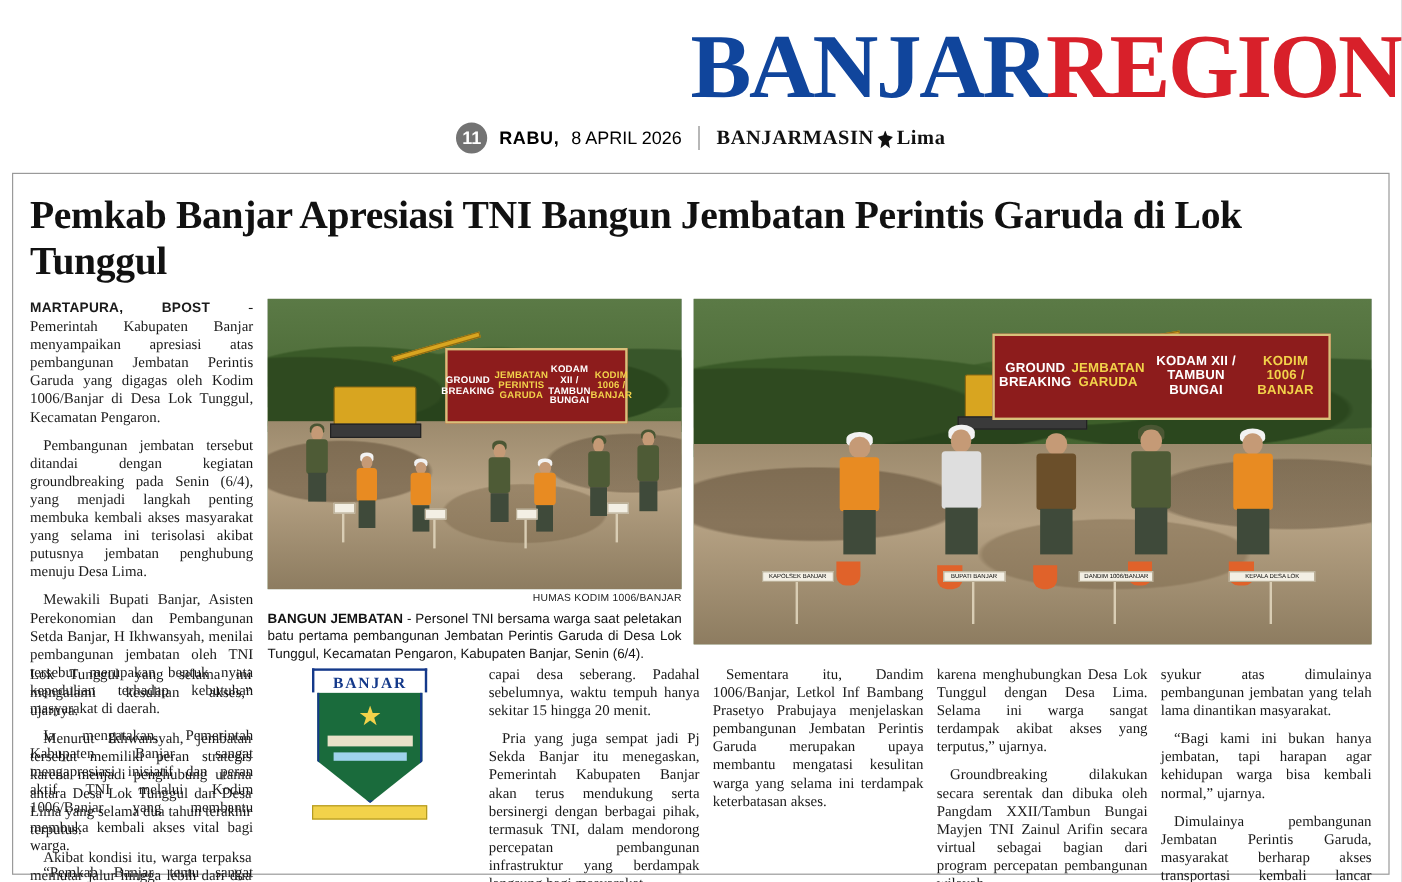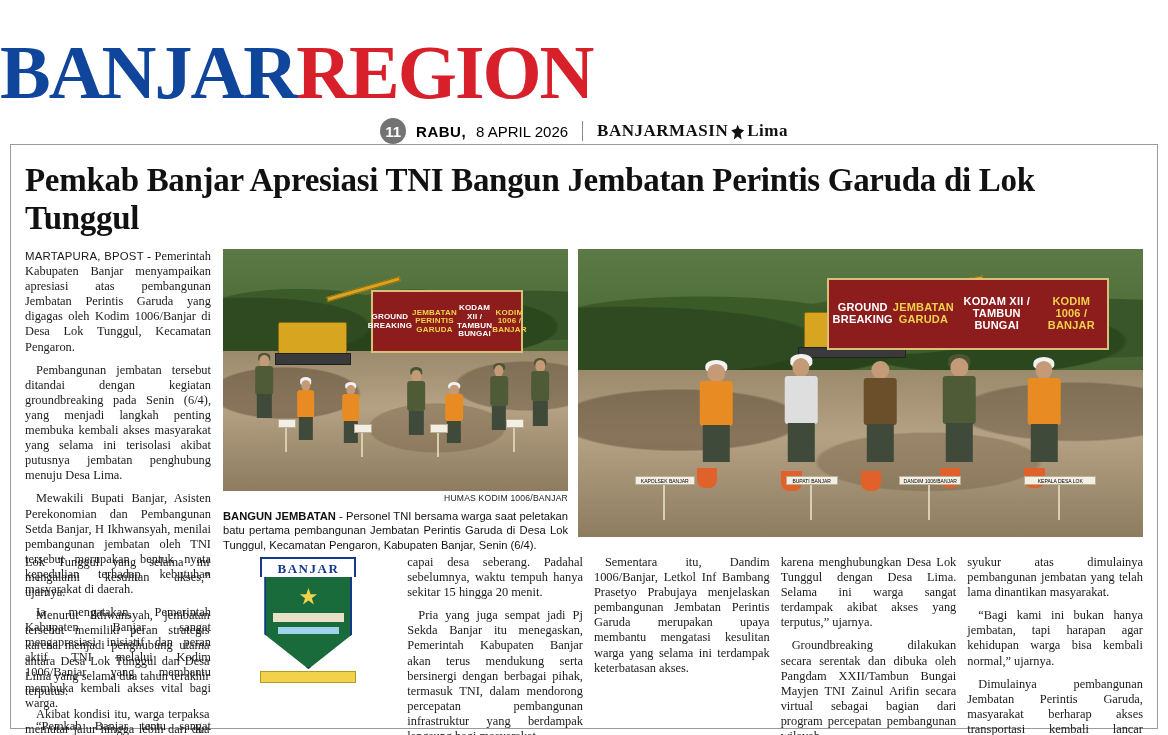--- a/index.html
+++ b/index.html
@@ -11,22 +11,22 @@
   }
   .page {
     position: relative;
     width: 1168px; height: 735px;
     background: #ffffff;
     overflow: hidden;
   }
 
   
   .masthead {
-    padding-top: 32px;
-    text-align: left;
+    padding-top: 16px;
+    text-align: right;
   }
   .masthead-title {
     font-family: "Liberation Serif", serif;
     font-weight: bold;
     font-size: 76px;
     line-height: 80px;
     letter-spacing: -2px;
     white-space: nowrap;
   }
   .mt-blue { color: #10459c; }
@@ -102,21 +102,21 @@
   .body-col {
     font-family: "Liberation Serif", serif;
     font-size: 12.4px;
     line-height: 15.1px;
     text-align: justify;
     color: #1a1a1a;
     hyphens: auto;
   }
   .body-col p { margin: 0 0 8px 0; text-indent: 11px; }
   .body-col p.first { text-indent: 0; }
-  .dek { font-weight: normal; font-family: "Liberation Sans", sans-serif; font-size: 11.4px; letter-spacing: .2px;}
+  .dek { font-weight: bold; font-family: "Liberation Sans", sans-serif; font-size: 11.4px; letter-spacing: .2px;}
 
   .photos {
     flex: 1;
     display: flex;
     gap: 10px;
   }
   .photo-block { position: relative; }
   .photo-left  { width: 345px; }
   .photo-right { flex: 1; }
 

